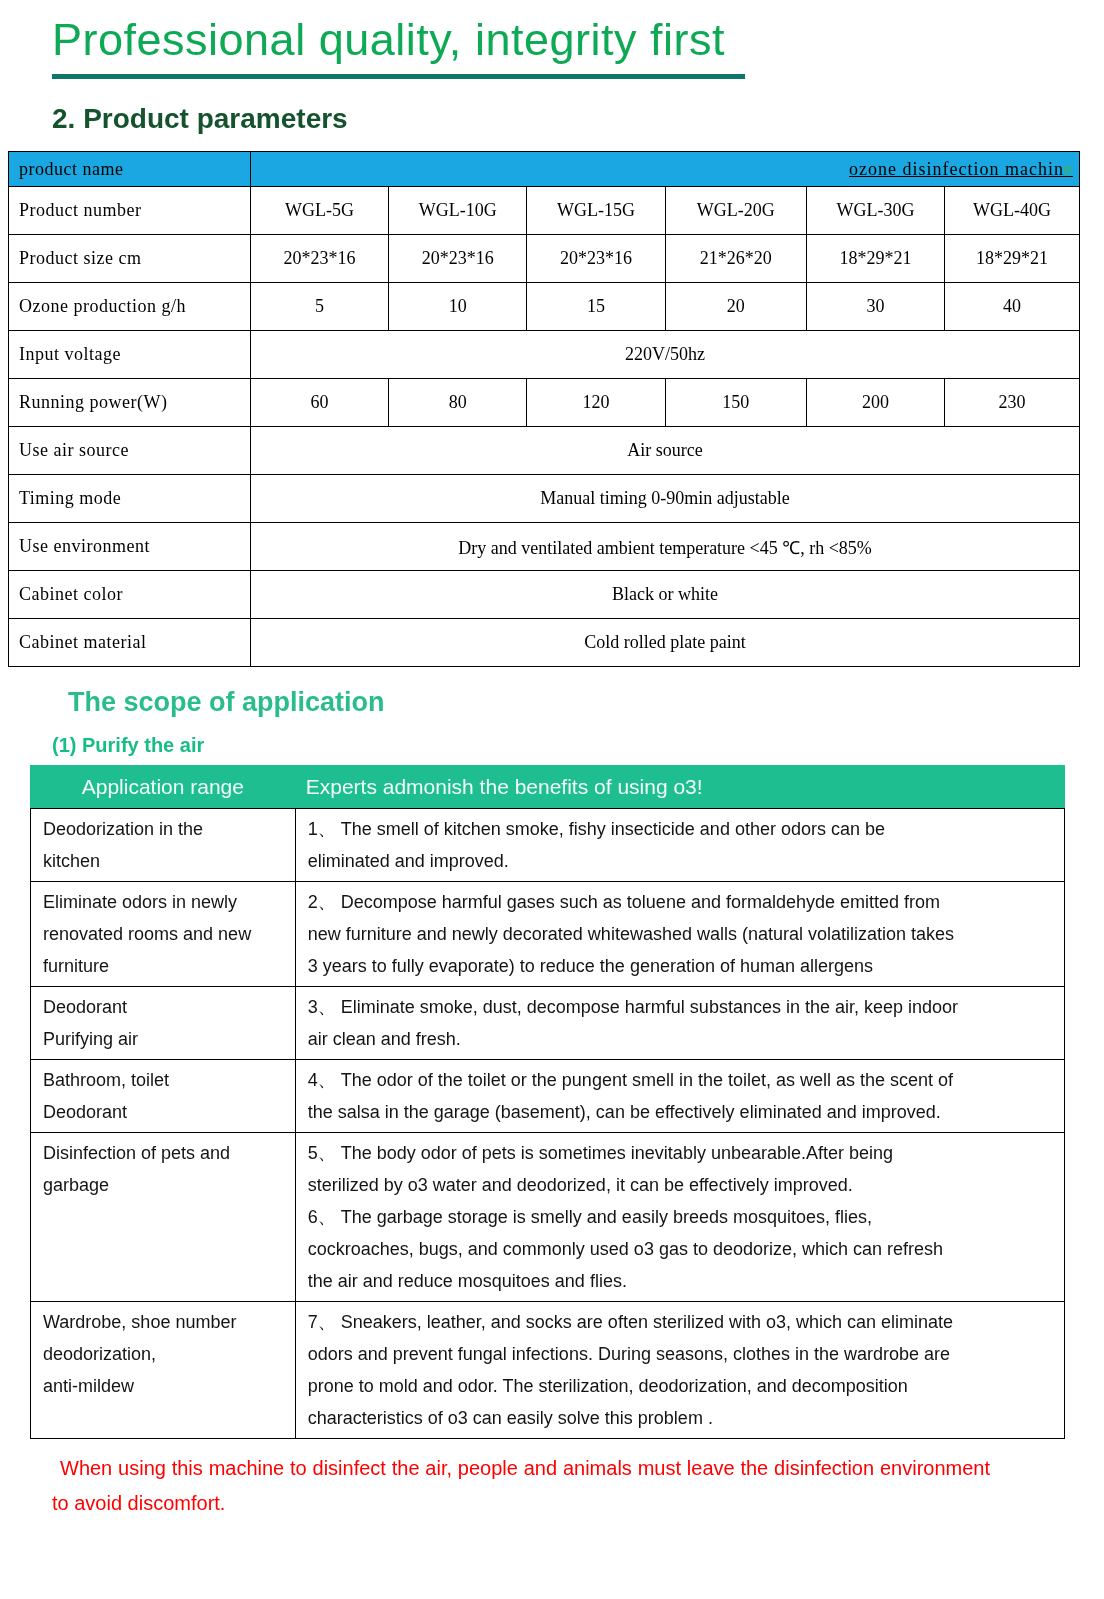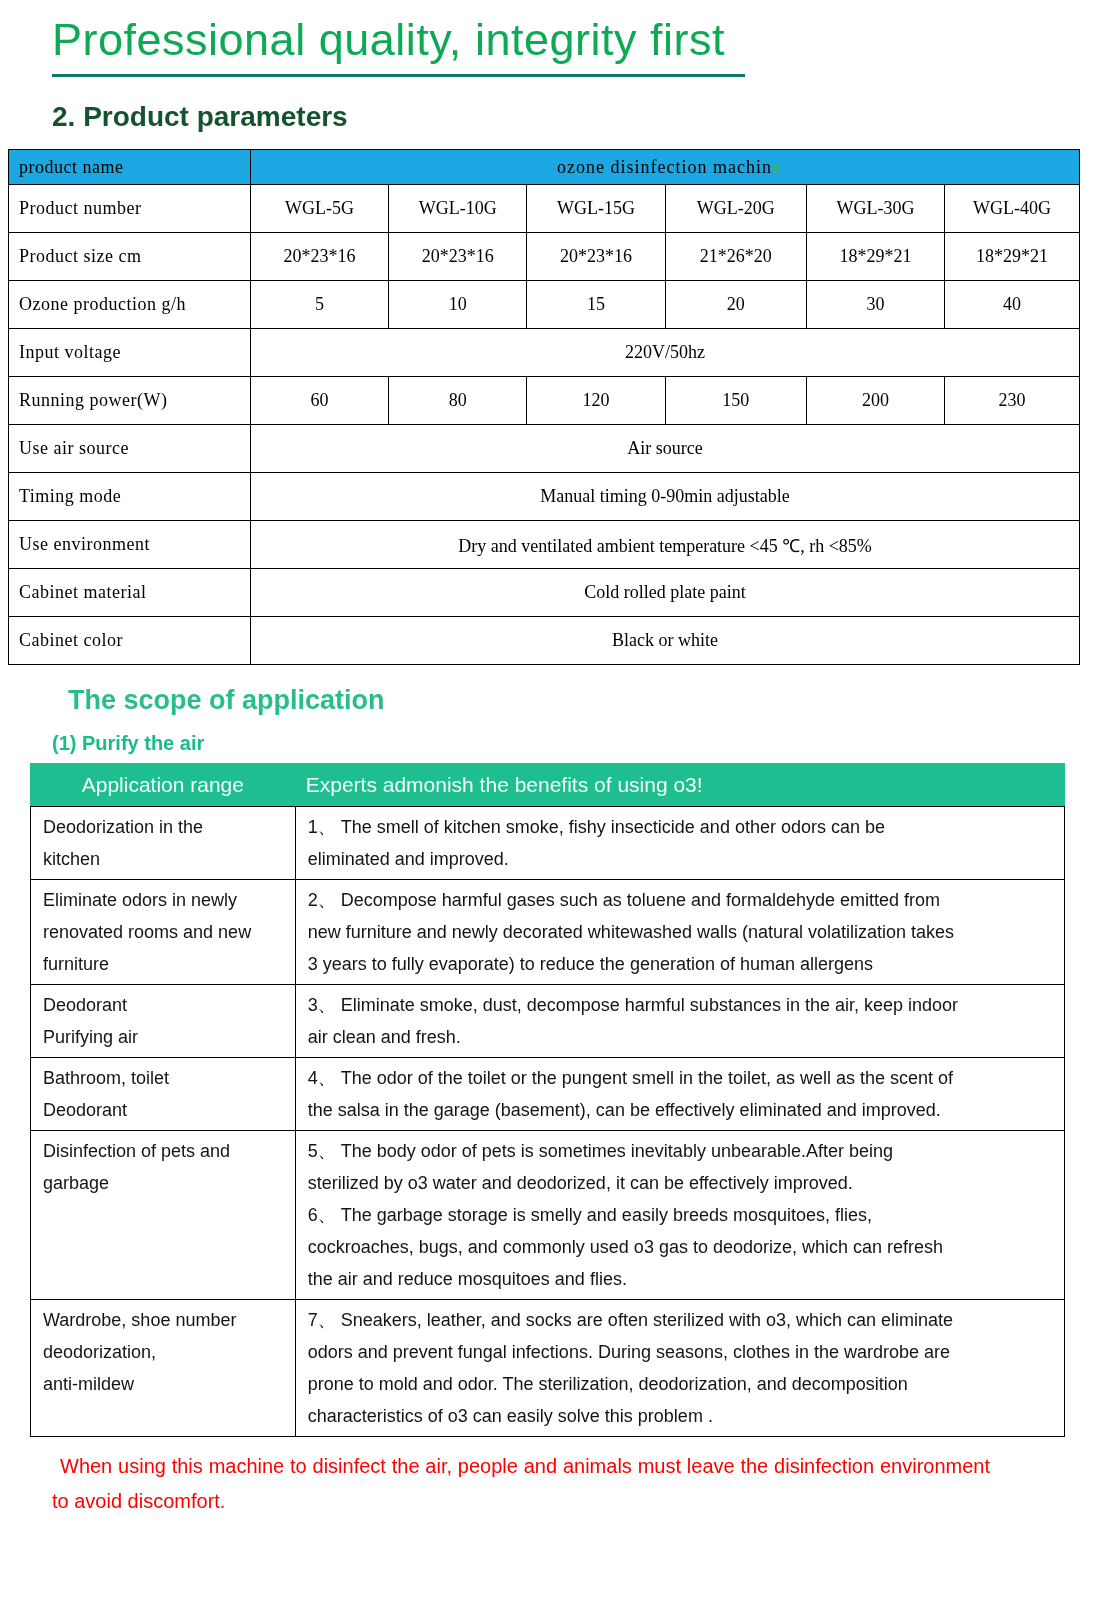--- a/index.html
+++ b/index.html
@@ -13,21 +13,21 @@
   }
   .page-title{
     margin:14px 0 0 52px;
     font-size:45px;
     font-weight:500;
     color:#0ea955;
     letter-spacing:0.5px;
   }
   .page-title .underline{
     display:inline-block;
-    border-bottom:3px solid #0f766e;
+    border-bottom:5px solid #0f766e;
     padding:0 20px 8px 0;
   }
   .h2-green{
     margin:24px 0 0 52px;
     font-size:28px;
     font-weight:bold;
     color:#14532d;
   }
   
   table.param{
@@ -49,23 +49,24 @@
     text-align:left;
     padding-left:10px;
     letter-spacing:0.5px;
   }
   table.param td.pval{ text-align:center; }
   table.param tr.phead td{
     background:#1ba7e1;
     height:30px;
   }
   table.param tr.phead td.pv{
-    text-align:center;
+    text-align:right;
     padding-left:14px;
     letter-spacing:1px;
+    text-decoration:underline;
   }
   .accent-e{ color:#3cb84a; }
   
   .scope-heading{
     margin:20px 0 0 68px;
     font-size:27px;
     font-weight:bold;
     color:#29bd8c;
   }
   .purify-heading{
@@ -191,26 +192,26 @@
   </tr>
   <tr>
     <td class="plabel">Timing mode</td>
     <td class="pval" colspan="6">Manual timing 0-90min adjustable</td>
   </tr>
   <tr>
     <td class="plabel">Use environment</td>
     <td class="pval" colspan="6">Dry and ventilated ambient temperature &lt;45 ℃, rh &lt;85%</td>
   </tr>
   <tr>
+    <td class="plabel">Cabinet color</td>
+    <td class="pval" colspan="6">Black or white</td>
+  </tr>
+  <tr>
     <td class="plabel">Cabinet material</td>
     <td class="pval" colspan="6">Cold rolled plate paint</td>
-  </tr>
-  <tr>
-    <td class="plabel">Cabinet color</td>
-    <td class="pval" colspan="6">Black or white</td>
   </tr>
 </tbody>
   </table>
 
 <div class="scope-heading">The scope of application</div>
 <div class="purify-heading">(1) Purify the air</div>
 
 <table class="app">
   <colgroup>
     <col style="width:25.6%">

